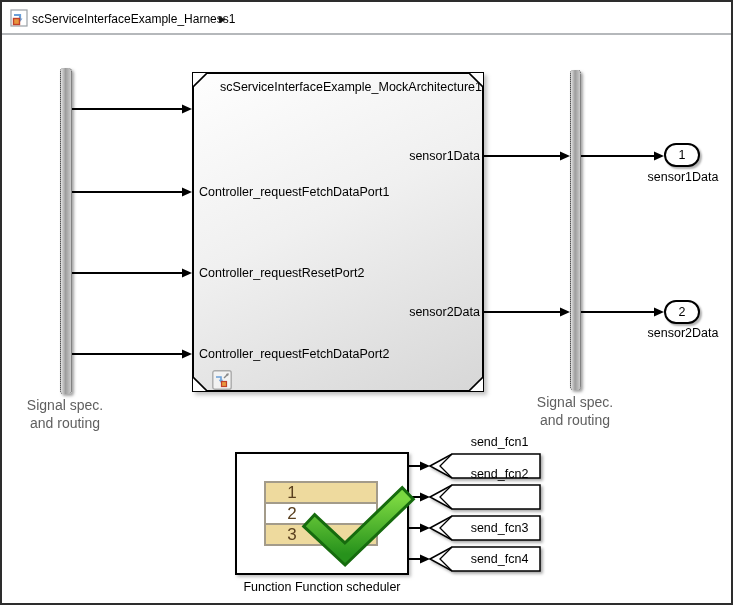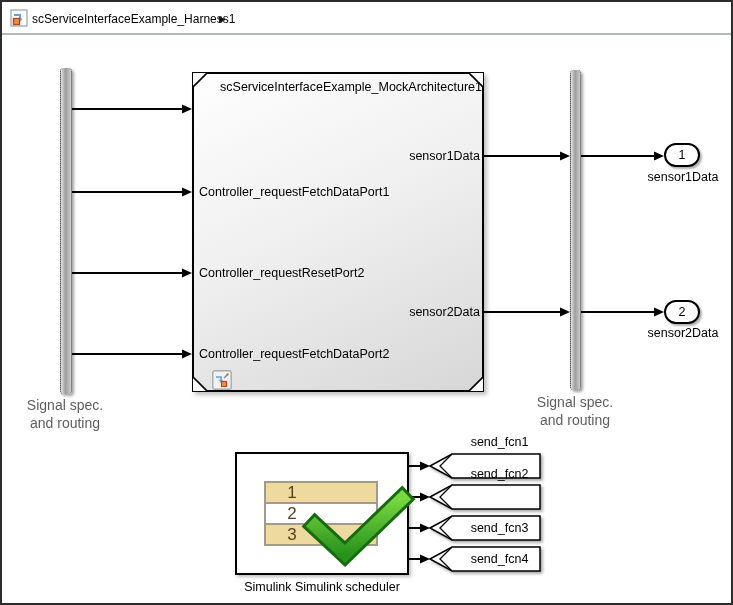--- a/index.html
+++ b/index.html
@@ -182,20 +182,20 @@
   <div class="abs portlabel outlabel" style="top:302px;">sensor2Data</div>
 
   <div class="abs ovaltext" style="top:141px;">1</div>
   <div class="abs ovaltext" style="top:298px;">2</div>
   <div class="abs ovallabel" style="top:167px;">sensor1Data</div>
   <div class="abs ovallabel" style="top:323px;">sensor2Data</div>
 
   <div class="abs schednum" style="top:480px;">1</div>
   <div class="abs schednum" style="top:501px;">2</div>
   <div class="abs schednum" style="top:522px;">3</div>
-  <div class="abs schedlabel">Simulink Simulink scheduler</div>
+  <div class="abs schedlabel">Function Function scheduler</div>
 
   <div class="abs taglabel" style="top:432px;">send_fcn1</div>
   <div class="abs taglabel" style="top:464px;">send_fcn2</div>
   <div class="abs taglabel" style="top:518px;">send_fcn3</div>
   <div class="abs taglabel" style="top:549px;">send_fcn4</div>
 
 </div>
 
 </body></html>

